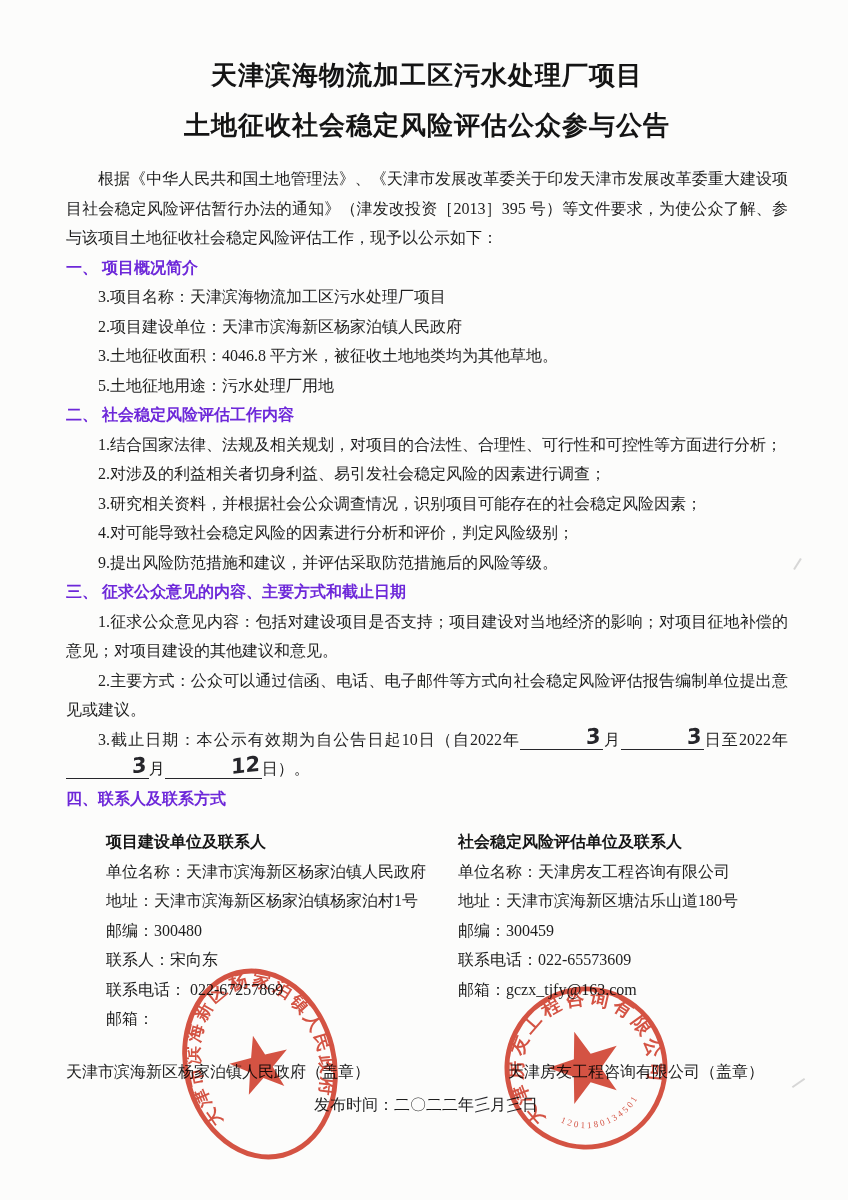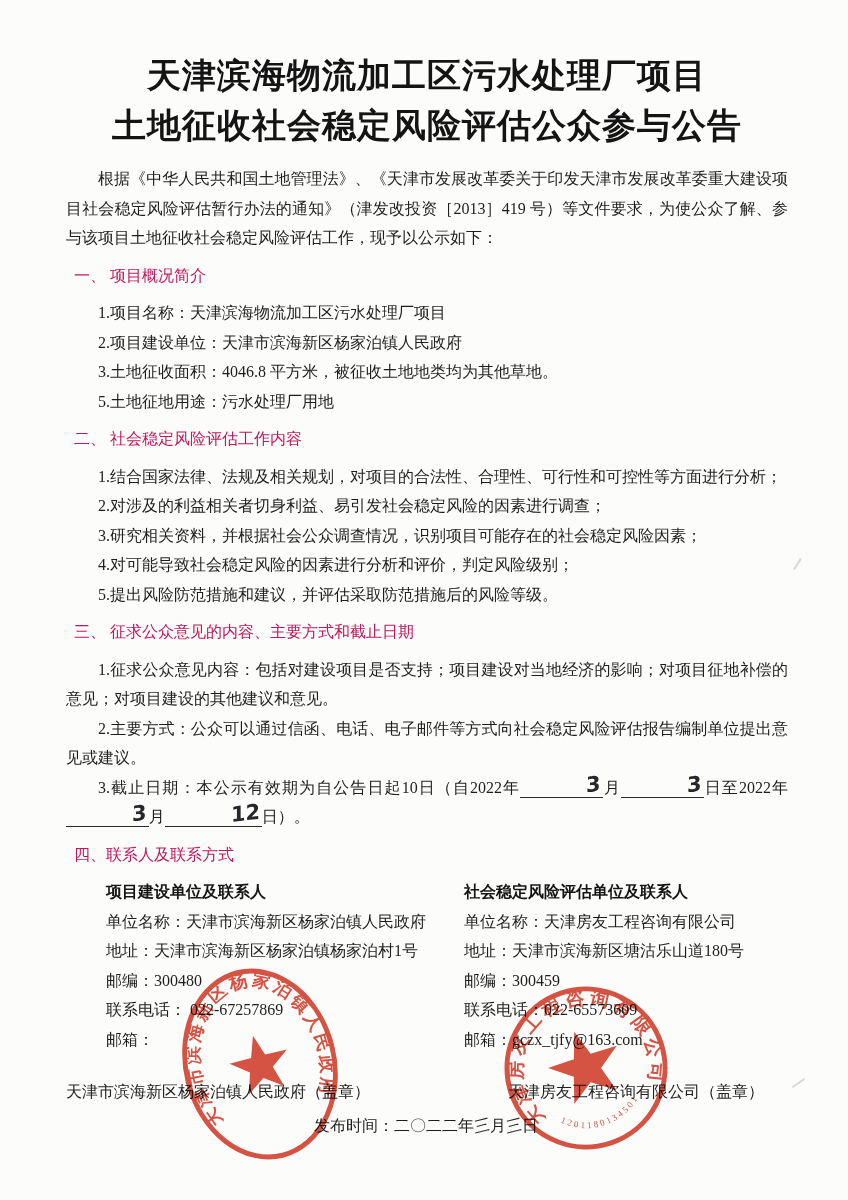--- a/index.html
+++ b/index.html
@@ -9,34 +9,34 @@
     margin:0 auto;
     background:#fcfcfb;
     overflow:hidden;
     font-family:"Liberation Serif","DejaVu Serif",serif;
     color:#1e1e1e;
   }
   .content { padding:56px 60px 0 66px; }
 
   .doc-title {
     text-align:center;
-    font-size:34px;
+    font-size:26px;
     font-weight:bold;
     line-height:40px;
     margin:0;
     letter-spacing:1px;
     color:#141414;
   }
   .doc-title.second { margin-top:10px; }
 
   .body-text { font-size:16px; line-height:29.5px; text-align:justify; }
 
   p.para { margin:0; text-indent:2em; }
   p.intro { margin-top:18px; }
-  p.sec-heading { margin:8px; font-weight:normal; text-indent:0; color:#be185d; }
+  p.sec-heading { margin:0; font-weight:bold; text-indent:0; color:#6d28d9; }
   p.item { margin:0; text-indent:2em; }
 
   .blank {
     display:inline-block;
     min-width:32px;
     border-bottom:1.6px solid #26262b;
     text-align:center;
     line-height:18px;
     vertical-align:baseline;
     padding:0 2px;
@@ -49,21 +49,21 @@
     color:#26262b;
     transform:rotate(-6deg) skewX(-6deg);
     line-height:16px;
   }
   .hand-cn {
     display:inline-block;
     transform:rotate(-14deg) skewX(-8deg);
     color:#2a2a2e;
   }
 
-  .contact-cols { display:flex; margin-top:1px;gap:6px; }
+  .contact-cols { display:flex; margin-top:14px; }
   .contact-col p { margin:0; }
   .contact-col.left { width:352px; margin-left:40px; }
   .contact-col.right { flex:1; }
   .contact-heading { font-weight:bold; color:#151515; }
 
   .stamp-row { display:flex; margin-top:23px; position:relative; z-index:2; }
   .stamp-line-left { width:358px; }
   .stamp-line-right { margin-left:84px; }
   .publish-row { margin-top:4px; margin-left:248px; position:relative; z-index:2; }
 
@@ -88,51 +88,52 @@
 </style>
 </head>
 <body>
 
 <div class="page">
   <div class="content body-text">
 
     <h1 class="doc-title">天津滨海物流加工区污水处理厂项目</h1>
     <h1 class="doc-title second">土地征收社会稳定风险评估公众参与公告</h1>
 
-    <p class="para intro">根据《中华人民共和国土地管理法》、《天津市发展改革委关于印发天津市发展改革委重大建设项目社会稳定风险评估暂行办法的通知》（津发改投资［2013］419 号）等文件要求，为使公众了解、参与该项目土地征收社会稳定风险评估工作，现予以公示如下：</p>
+    <p class="para intro">根据《中华人民共和国土地管理法》、《天津市发展改革委关于印发天津市发展改革委重大建设项目社会稳定风险评估暂行办法的通知》（津发改投资［2013］395 号）等文件要求，为使公众了解、参与该项目土地征收社会稳定风险评估工作，现予以公示如下：</p>
 
     <p class="sec-heading">一、 项目概况简介</p>
-    <p class="item">1.项目名称：天津滨海物流加工区污水处理厂项目</p>
+    <p class="item">3.项目名称：天津滨海物流加工区污水处理厂项目</p>
     <p class="item">2.项目建设单位：天津市滨海新区杨家泊镇人民政府</p>
     <p class="item">3.土地征收面积：4046.8 平方米，被征收土地地类均为其他草地。</p>
     <p class="item">5.土地征地用途：污水处理厂用地</p>
 
     <p class="sec-heading">二、 社会稳定风险评估工作内容</p>
     <p class="item">1.结合国家法律、法规及相关规划，对项目的合法性、合理性、可行性和可控性等方面进行分析；</p>
     <p class="item">2.对涉及的利益相关者切身利益、易引发社会稳定风险的因素进行调查；</p>
     <p class="item">3.研究相关资料，并根据社会公众调查情况，识别项目可能存在的社会稳定风险因素；</p>
     <p class="item">4.对可能导致社会稳定风险的因素进行分析和评价，判定风险级别；</p>
-    <p class="item">5.提出风险防范措施和建议，并评估采取防范措施后的风险等级。</p>
+    <p class="item">9.提出风险防范措施和建议，并评估采取防范措施后的风险等级。</p>
 
     <p class="sec-heading">三、 征求公众意见的内容、主要方式和截止日期</p>
     <p class="item">1.征求公众意见内容：包括对建设项目是否支持；项目建设对当地经济的影响；对项目征地补偿的意见；对项目建设的其他建议和意见。</p>
     <p class="item">2.主要方式：公众可以通过信函、电话、电子邮件等方式向社会稳定风险评估报告编制单位提出意见或建议。</p>
 
     <p class="item">
       <span>3.截止日期：本公示有效期为自公告日起10日（自2022年</span><span class="blank"><span class="hand">3</span></span><span>月</span><span class="blank"><span class="hand">3</span></span><span>日至2022年</span><span class="blank"><span class="hand">3</span></span><span>月</span><span class="blank"><span class="hand">12</span></span><span>日）。</span>
     </p>
 
     <p class="sec-heading">四、联系人及联系方式</p>
 
     <div class="contact-cols">
       <div class="contact-col left">
         <p class="contact-heading">项目建设单位及联系人</p>
         <p>单位名称：天津市滨海新区杨家泊镇人民政府</p>
         <p>地址：天津市滨海新区杨家泊镇杨家泊村1号</p>
         <p>邮编：300480</p>
+        <p>联系人：宋向东</p>
         <p>联系电话： 022-67257869</p>
         <p>邮箱：</p>
       </div>
       <div class="contact-col right">
         <p class="contact-heading">社会稳定风险评估单位及联系人</p>
         <p>单位名称：天津房友工程咨询有限公司</p>
         <p>地址：天津市滨海新区塘沽乐山道180号</p>
         <p>邮编：300459</p>
         <p>联系电话：022-65573609</p>
         <p>邮箱：gczx_tjfy@163.com</p>

